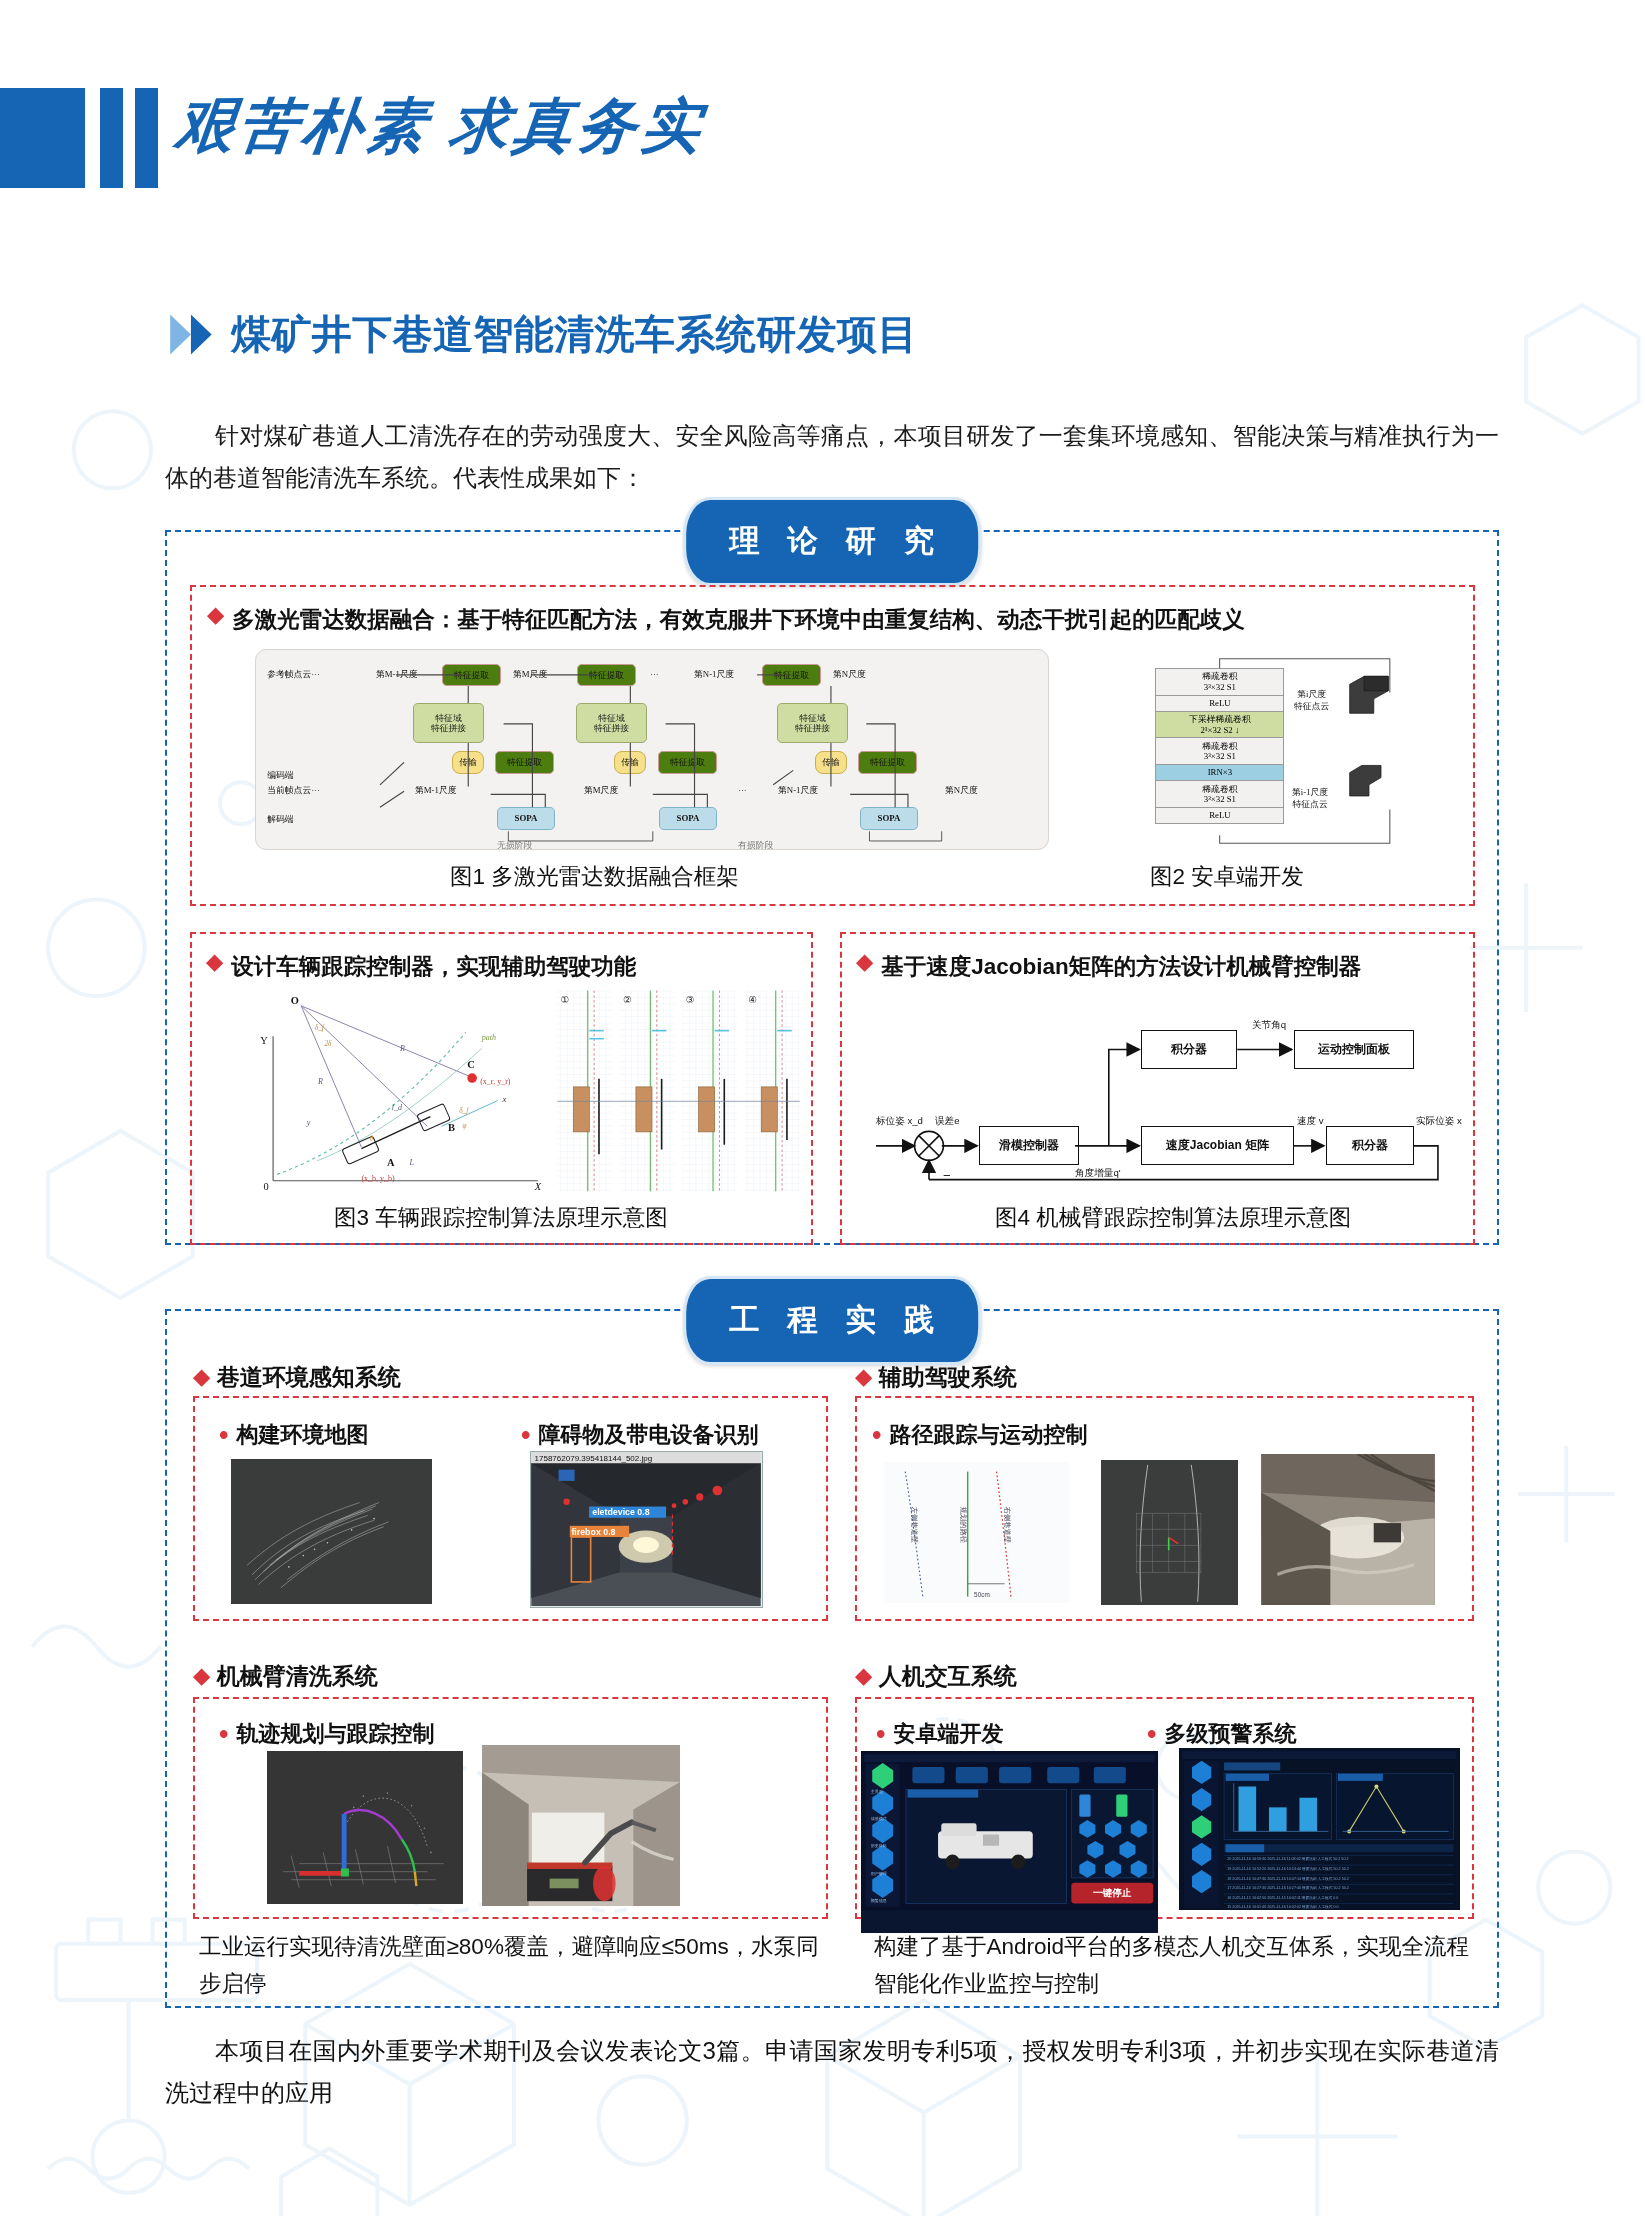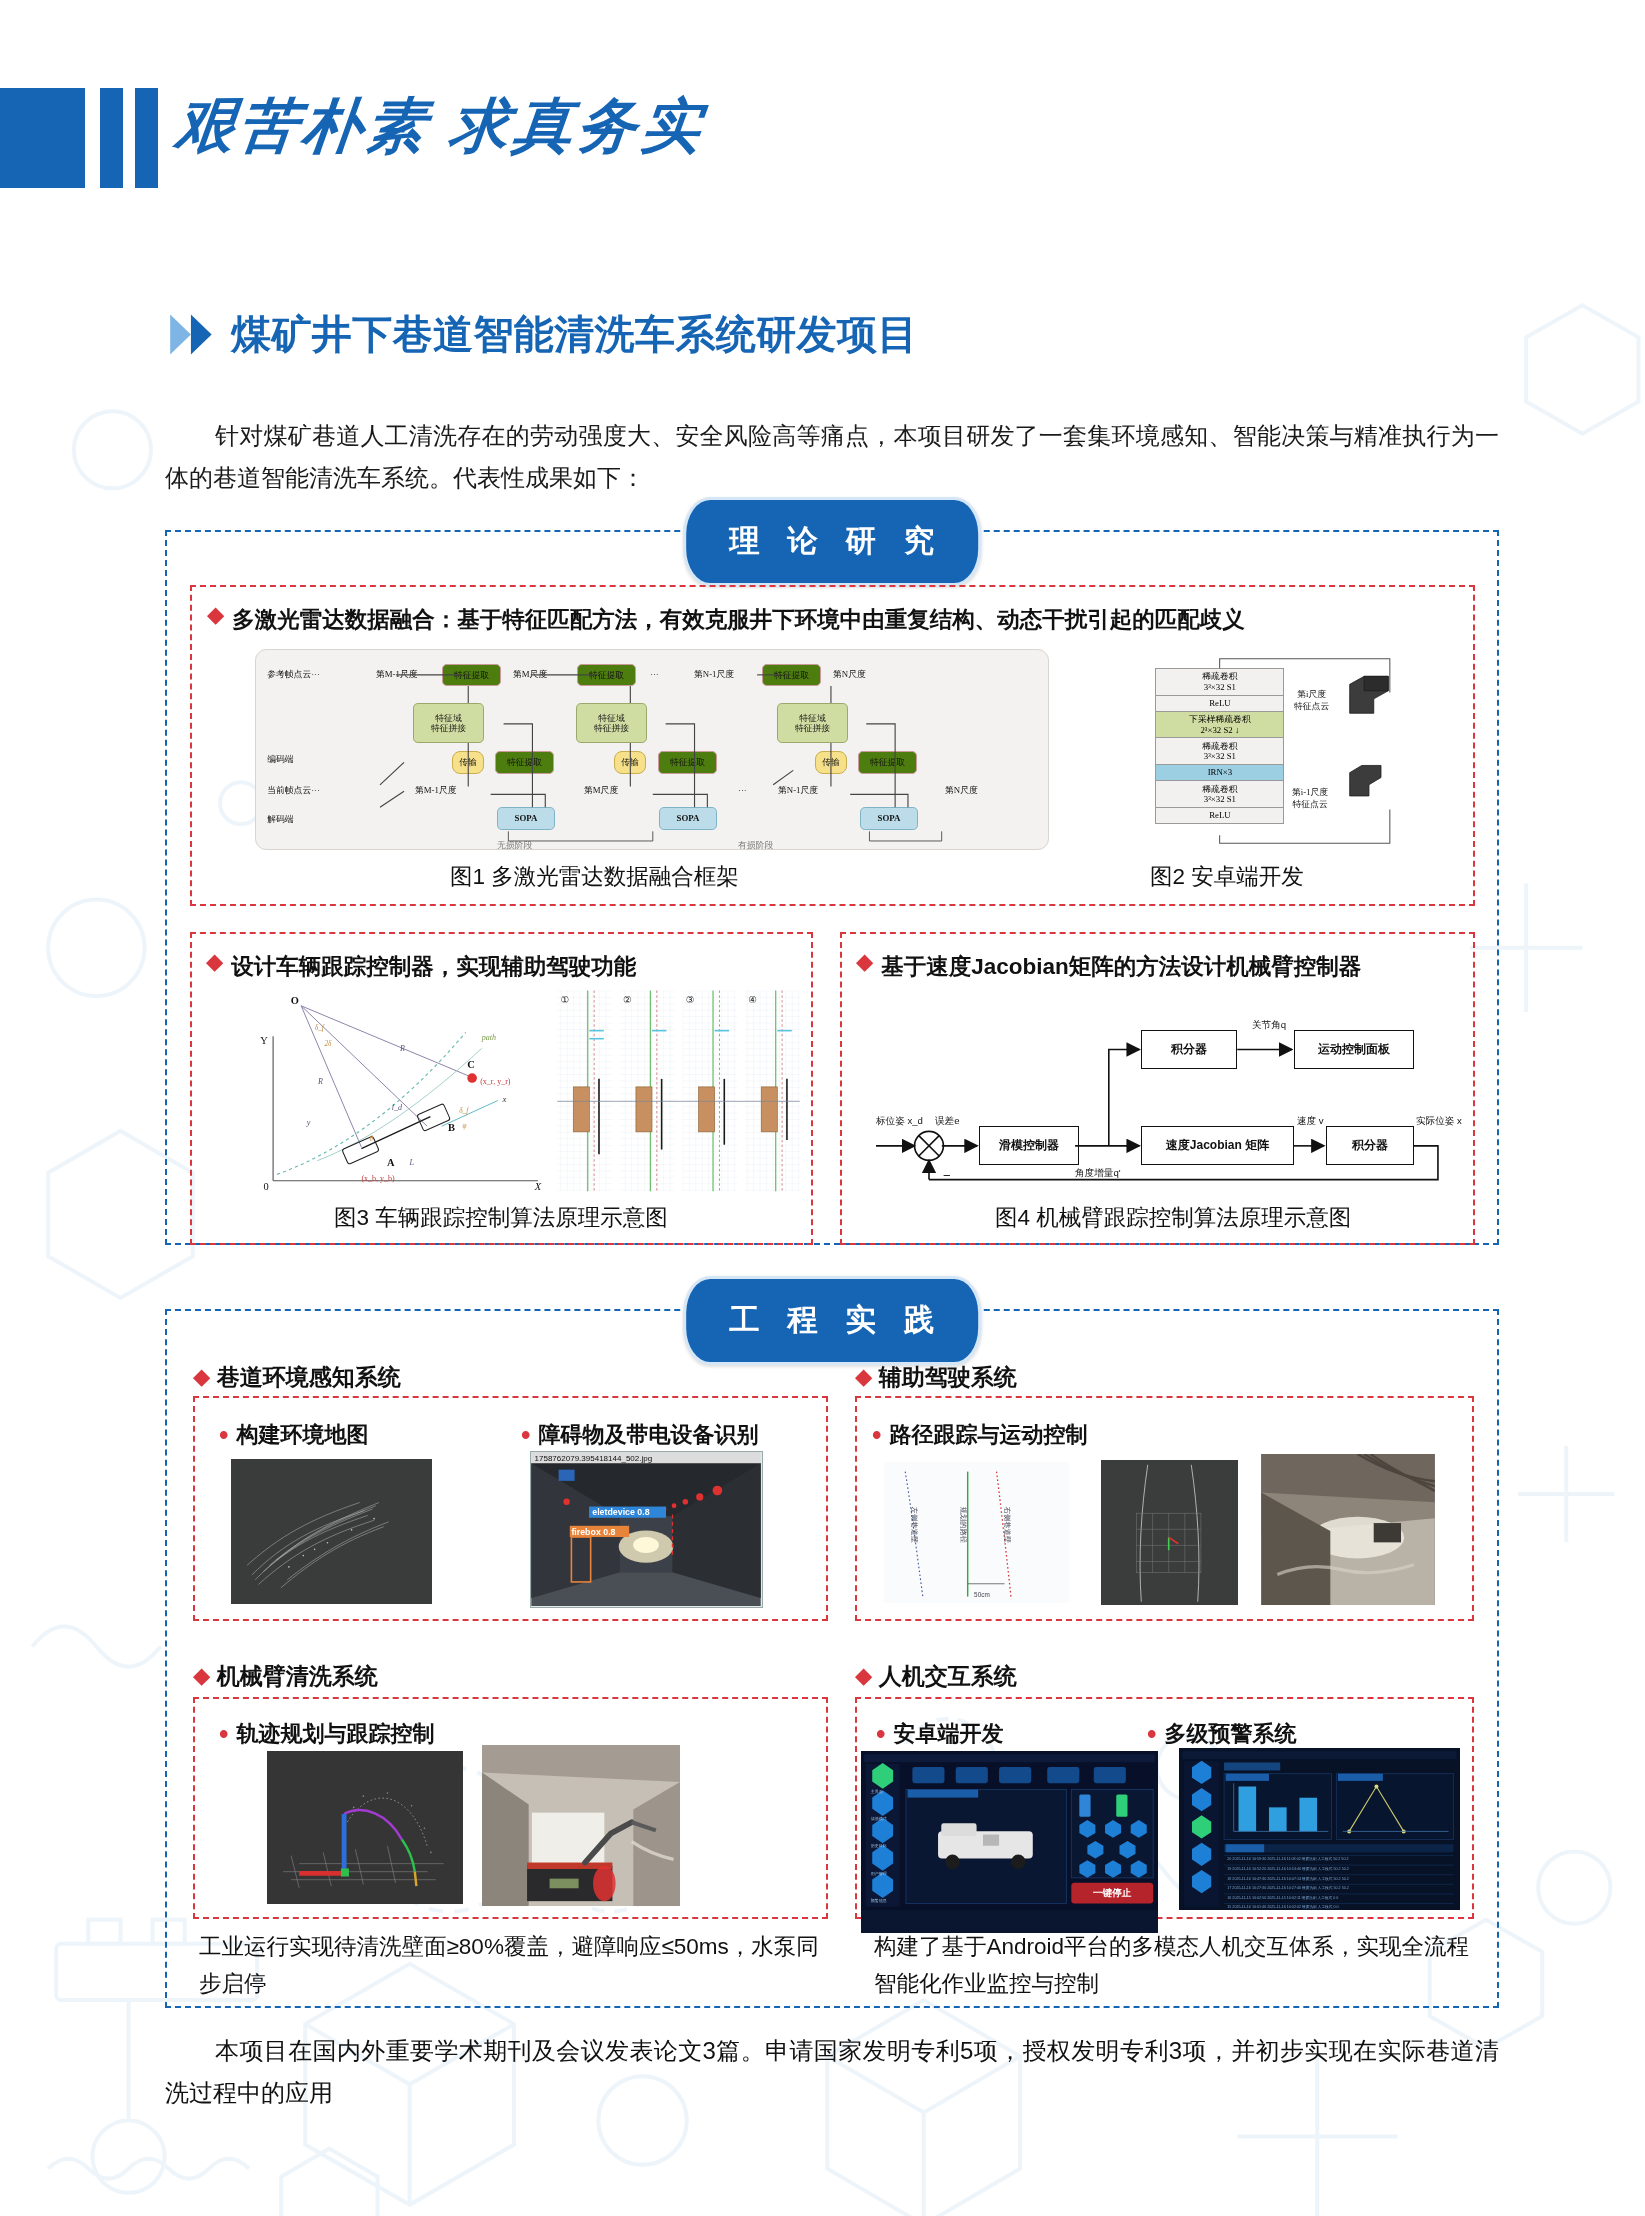--- a/index.html
+++ b/index.html
@@ -280,21 +280,21 @@
       <div class="nd green" style="left:521px; top:53px; width:71px; height:40px; white-space:pre-line;">特征域
 特征拼接</div>
 
       <div class="nd yellow" style="left:196px; top:101px; width:32px; height:22.5px;">传输</div>
       <div class="nd pink" style="left:239px; top:101px; width:59px; height:22.5px;">特征提取</div>
       <div class="nd yellow" style="left:358px; top:101px; width:32px; height:22.5px;">传输</div>
       <div class="nd pink" style="left:402px; top:101px; width:59px; height:22.5px;">特征提取</div>
       <div class="nd yellow" style="left:559px; top:101px; width:32px; height:22.5px;">传输</div>
       <div class="nd pink" style="left:602px; top:101px; width:59px; height:22.5px;">特征提取</div>
 
-      <div class="lbl" style="left:11.2px; top:104px;">编码端</div>
+      <div class="lbl" style="left:11.2px; top:120px;">编码端</div>
       <div class="lbl" style="left:11.2px; top:135px;">当前帧点云···</div>
       <div class="lbl" style="left:11.2px; top:164px;">解码端</div>
 
       <div class="lbl" style="left:159px; top:135px;">第M-1尺度</div>
       <div class="lbl" style="left:328px; top:135px;">第M尺度</div>
       <div class="lbl" style="left:482px; top:135px;">···</div>
       <div class="lbl" style="left:522px; top:135px;">第N-1尺度</div>
       <div class="lbl" style="left:689px; top:135px;">第N尺度</div>
 
       <div class="nd blue" style="left:241px; top:157px; width:58px; height:22.5px; font-weight:700;">SOPA</div>

